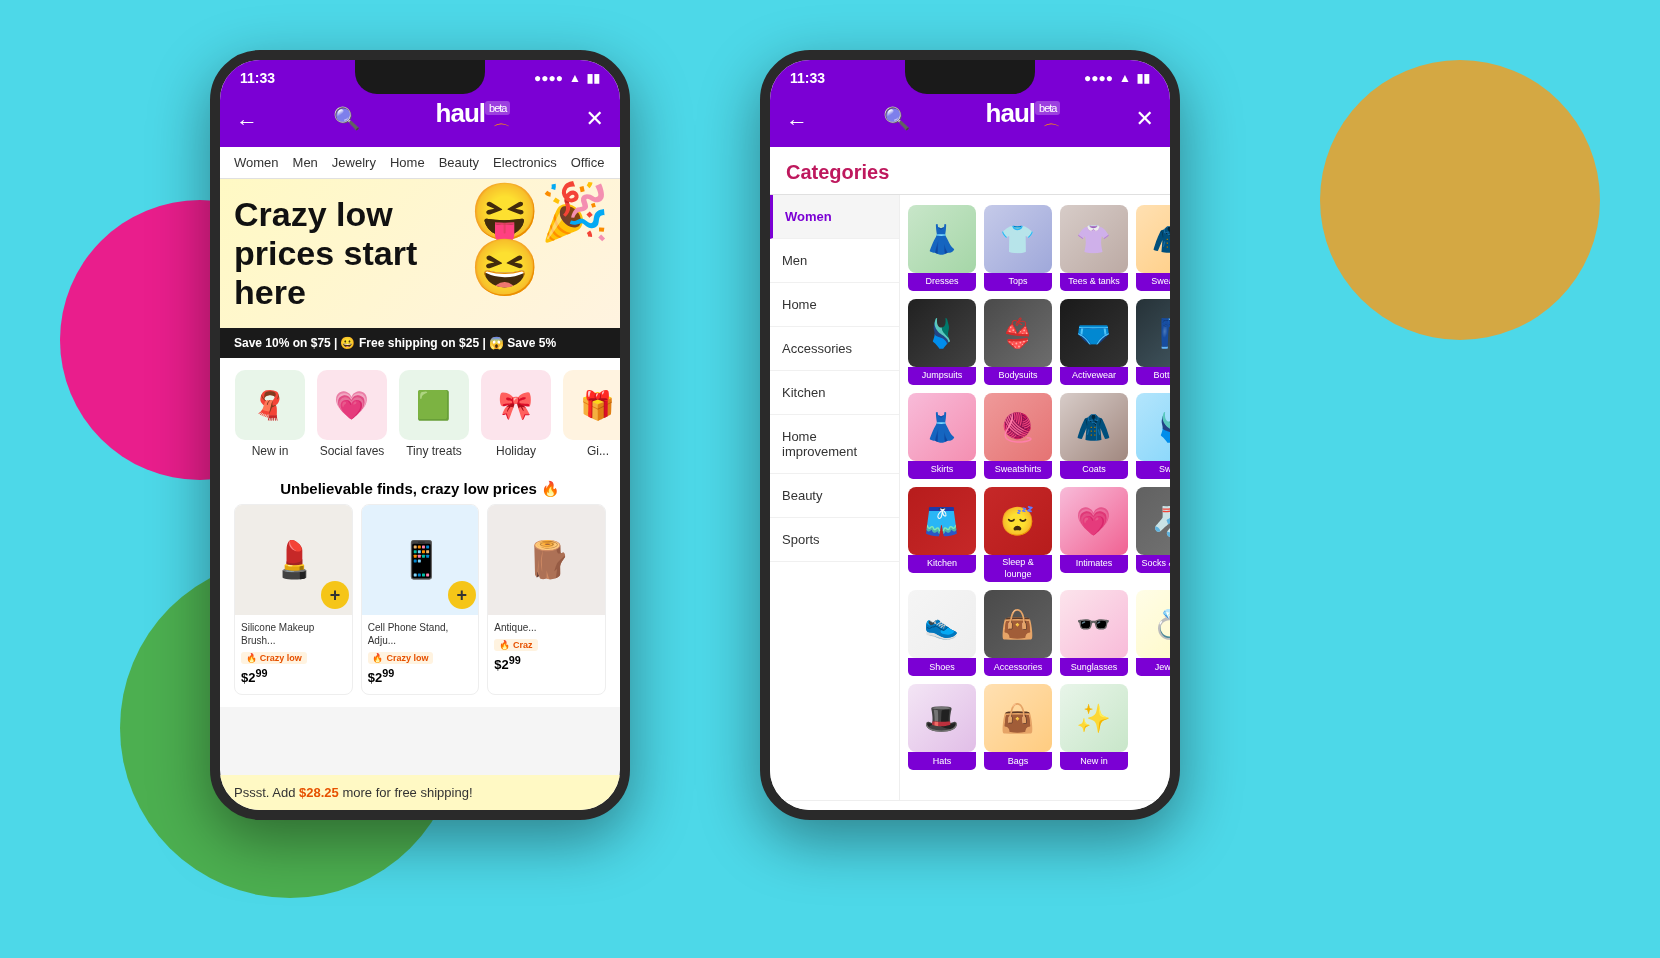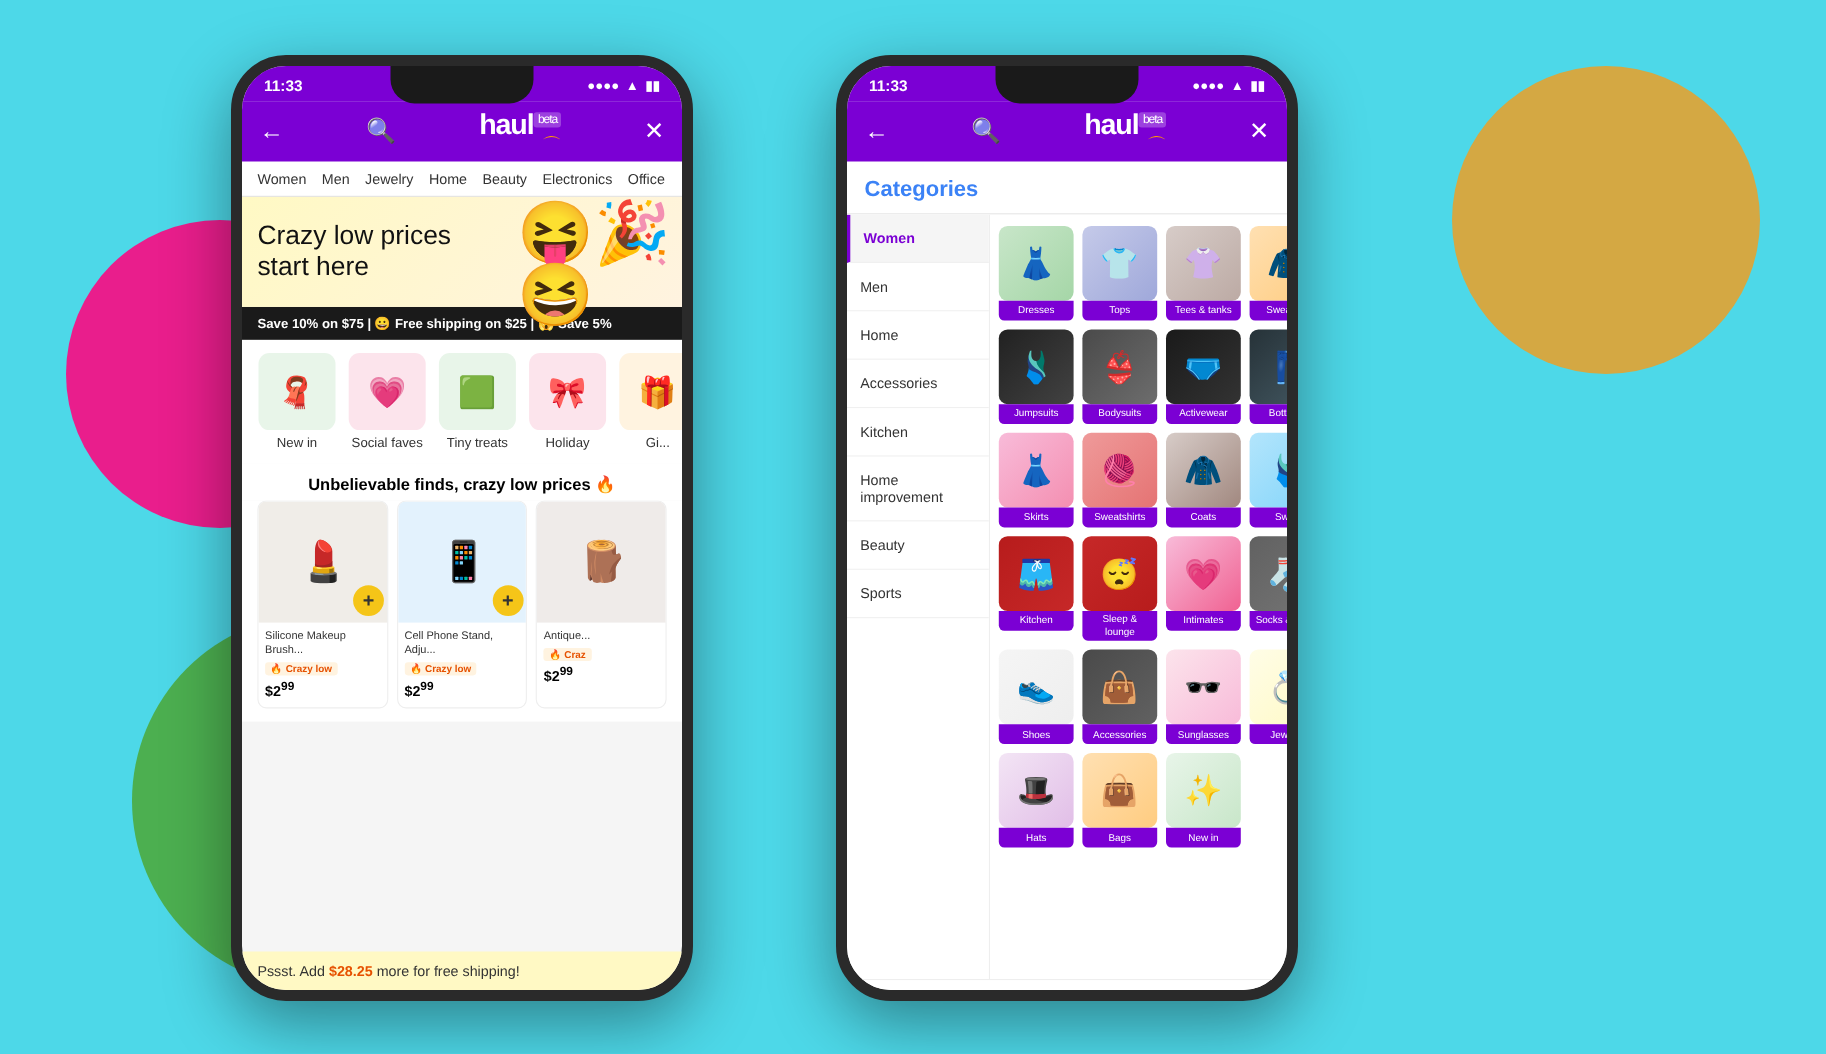--- a/index.html
+++ b/index.html
@@ -38,21 +38,21 @@
       background: #d4a843;
       border-radius: 50%;
       top: 60px;
       right: 60px;
     }
 
     
     .phone {
       position: absolute;
       width: 420px;
-      height: 860px;
+      height: 770px;
       background: #f5f5f5;
       border-radius: 50px;
       border: 10px solid #2a2a2a;
       overflow: hidden;
       box-shadow: 0 20px 60px rgba(0,0,0,0.4);
       top: 50px;
     }
     .phone-left { left: 210px; }
     .phone-right { left: 760px; }
 
@@ -136,22 +136,22 @@
     
     .banner {
       background: linear-gradient(135deg, #fff9c4 0%, #fff3e0 100%);
       padding: 16px 14px;
       position: relative;
       min-height: 100px;
       display: flex;
       align-items: center;
     }
     .banner-text {
-      font-size: 24px;
-      font-weight: 400;
+      font-size: 34px;
+      font-weight: 700;
       color: #111;
       line-height: 1.15;
       max-width: 55%;
     }
     .banner-emoji {
       position: absolute;
       right: 10px;
       top: 5px;
       font-size: 56px;
       line-height: 1;
@@ -270,21 +270,21 @@
       right: 0;
     }
     .free-amount { color: #e65100; font-weight: 700; }
 
     
     .categories-header {
       background: white;
       padding: 14px 16px 10px;
       font-size: 20px;
       font-weight: 700;
-      color: #3b82f6;
+      color: #be185d;
       border-bottom: 1px solid #e0e0e0;
     }
 
     .categories-body {
       display: flex;
       background: white;
       height: calc(100% - 145px);
       overflow: hidden;
     }
 

